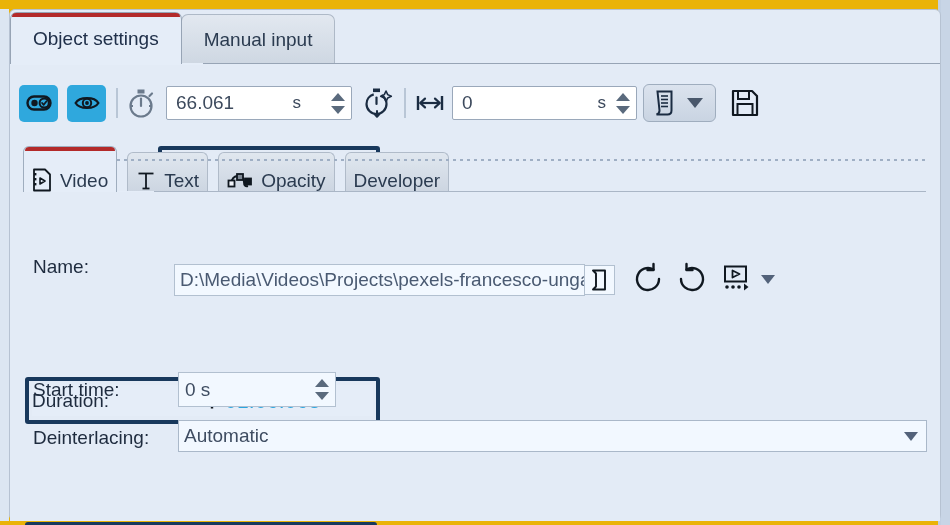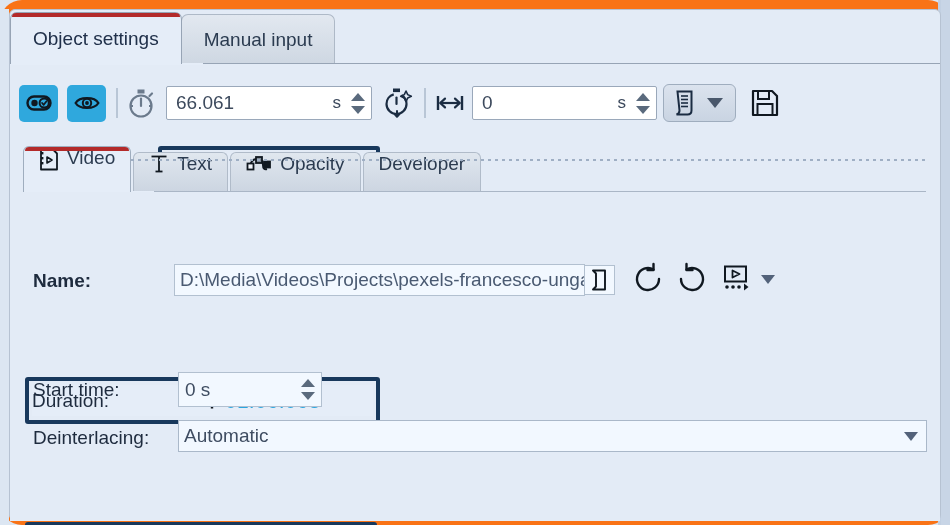--- a/index.html
+++ b/index.html
@@ -7,22 +7,21 @@
     margin: 0; padding: 0;
     width: 950px; height: 525px;
     overflow: hidden;
     font-family: "Liberation Sans", sans-serif;
     background: #dce6f2;
   }
 
   #app {
     position: relative;
     width: 950px; height: 525px;
-    background: #f97316;
-    border-radius: 22px;
+    background: #eab308;
   }
 
   
   .outer-frame {
     position: absolute;
     left: 9px; top: 9px;
     width: 932px; height: 512px;
     border: 1px solid #b6c2d2;
     border-radius: 6px;
     background: #e3ebf6;
@@ -203,29 +202,29 @@
   .innertabs {
     position: absolute;
     left: 13px; top: 82px;
     height: 46px;
     display: flex;
     align-items: flex-end;
   }
   .itab {
     position: relative;
     height: 40px;
-    padding: 0 15px;
-    display: flex; align-items: flex-start; gap: 8px;
+    padding: 0 8px;
+    display: flex; align-items: flex-end; gap: 8px;
     font-size: 19px;
     color: #2b3b50;
     border: 1px solid #b0bbc9;
     border-bottom: none;
     border-radius: 6px 6px 0 0;
     background: linear-gradient(#e0e7ef, #ccd5e1);
-    margin-right: 2px;
+    margin-right: 10px;
     cursor: pointer;
   }
   .itab.active {
     height: 46px;
     background: #e5edf8;
     border-color: #9fadbe;
     z-index: 3;
   }
   .itab.active::before {
     content: "";
@@ -385,21 +384,21 @@
         <svg width="30" height="32" viewBox="0 0 30 32">
           <circle cx="15" cy="19" r="10.5" fill="none" stroke="#6b7a8c" stroke-width="2.2"></circle>
           <line x1="15" y1="19" x2="15" y2="11.5" stroke="#6b7a8c" stroke-width="2.2" stroke-linecap="round"></line>
           <rect x="11.5" y="2.5" width="7" height="4" fill="#6b7a8c"></rect>
           <line x1="23.5" y1="9" x2="26" y2="6.5" stroke="#6b7a8c" stroke-width="2.2" stroke-linecap="round"></line>
           <line x1="4" y1="19" x2="7" y2="19" stroke="#6b7a8c" stroke-width="2"></line>
           <line x1="23" y1="19" x2="26" y2="19" stroke="#6b7a8c" stroke-width="2"></line>
         </svg>
       </span>
 
-      <div class="spinfield" style="width:206px; margin-left:4px;">
+      <div class="spinfield" style="width:186px; margin-left:4px;gap:20px;">
         <span class="val">66.061</span>
         <span class="unit">s</span>
         <span class="spinner">
           <span class="up"></span>
           <span class="dn"></span>
         </span>
       </div>
 
       <span class="plainicon" style="margin-left:10px;">
         <svg width="32" height="34" viewBox="0 0 32 34">
@@ -499,21 +498,21 @@
       </div>
     </div>
     <div class="itabs-underline"></div>
     <div class="itabs-underline-mask"></div>
 
     <div class="form"></div>
 
     <div class="grouplbl">File</div>
     <div class="groupdots"></div>
 
-    <div class="row-lbl" style="left:23px; top:206px;font-weight:bold;">Name:</div>
+    <div class="row-lbl" style="left:23px; top:192px;">Name:</div>
     <div class="txtfield" style="left:164px; top:200px; width:411px; height:32px;">
       <span>D:\Media\Videos\Projects\pexels-francesco-ungaro-88:</span>
     </div>
     <span class="plainicon" style="position:absolute; left:575px; top:201px; width:30px; height:30px; background:#f2f8ff; border:1px solid #b2c0d0; border-left:none;">
       <svg width="20" height="24" viewBox="0 0 20 24">
         <path d="M3 2.5 h12 v19 h-12 l3 -3 v-13 Z" fill="none" stroke="#101820" stroke-width="1.9" stroke-linejoin="round"></path>
       </svg>
     </span>
 
     <span class="plainicon" style="position:absolute; left:621px; top:198px;">
@@ -550,21 +549,21 @@
           <line x1="2" y1="10" x2="21" y2="10" stroke="#101820" stroke-width="2.4"></line>
           <path d="M15.5 4.8 L21.5 10 L15.5 15.2 Z" fill="#101820"></path>
           <line x1="25" y1="2.5" x2="25" y2="17.5" stroke="#101820" stroke-width="2.4"></line>
         </svg>
       </span>
       <span class="durval" style="margin-left:8px;">01:06.063</span>
     </div>
     <div class="hl hl-dur"></div>
 
     <div class="row-lbl" style="left:23px; top:315px;">Start time:</div>
-    <div class="spin2" style="left:168px; top:308px; width:144px; height:35px;">
+    <div class="spin2" style="left:168px; top:308px; width:158px; height:35px;">
       <span class="v">0 s</span>
       <span class="spinner" style="height:33px;">
         <span class="up"></span>
         <span class="dn"></span>
       </span>
     </div>
 
     <div class="row-lbl" style="left:23px; top:363px;">Deinterlacing:</div>
     <div class="combofield" style="left:168px; top:356px; width:749px; height:32px;text-align:right;">
       <span>Automatic</span>

